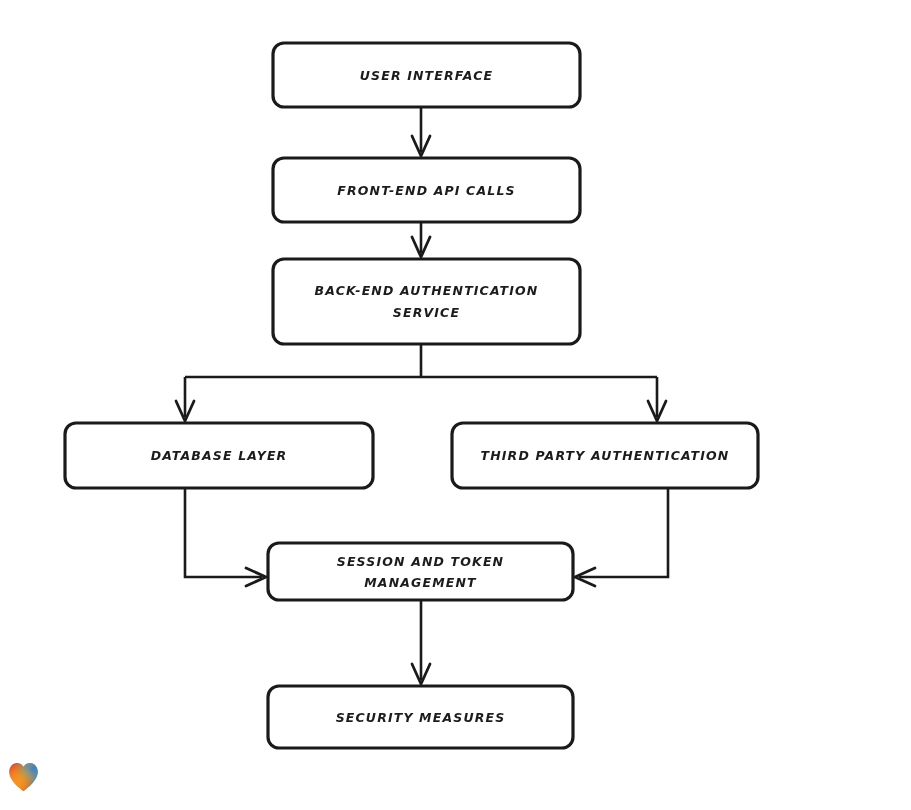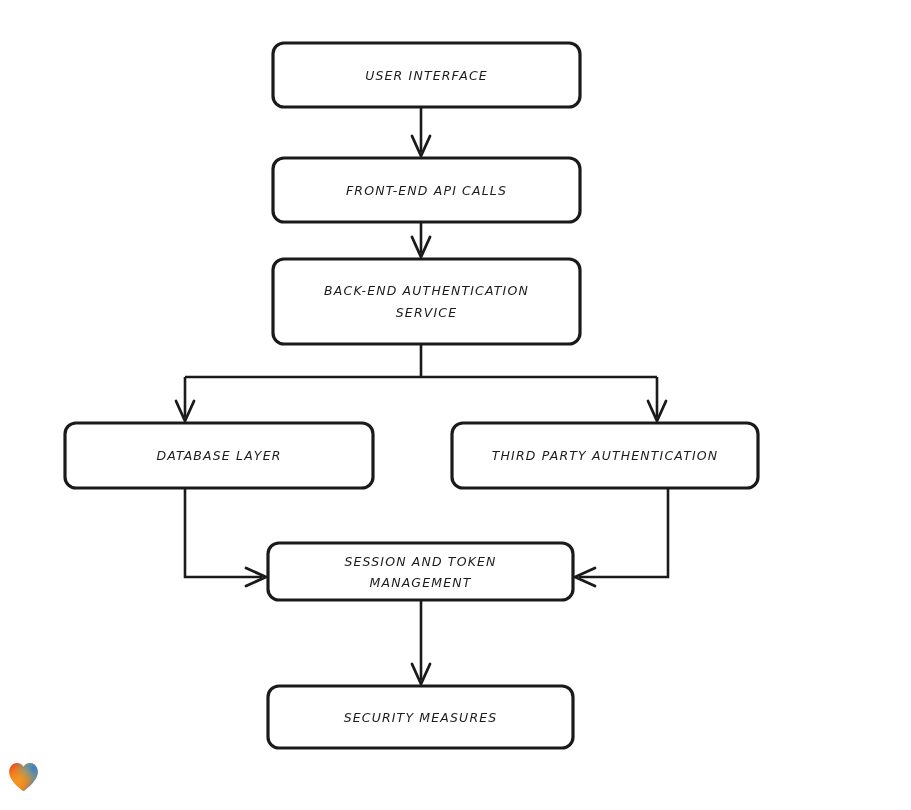--- a/index.html
+++ b/index.html
@@ -13,20 +13,21 @@
     position: relative;
     overflow: hidden;
     font-family: "DejaVu Sans", sans-serif;
   }
   #diagram-root {
     position: absolute;
     left: 0;
     top: 0;
     width: 911px;
     height: 810px;
+    font-weight: bold;
   }
   svg#flow-canvas {
     position: absolute;
     left: 0;
     top: 0;
     width: 911px;
     height: 810px;
     display: block;
   }
   .node-box {

